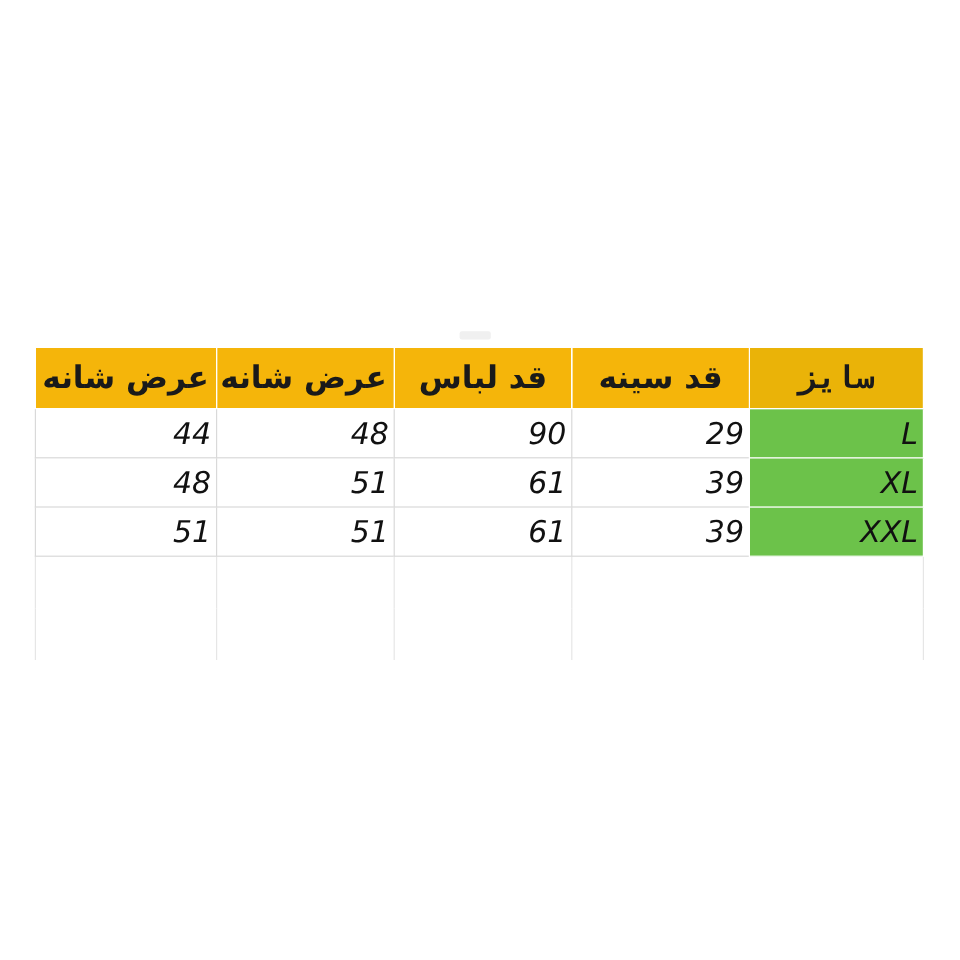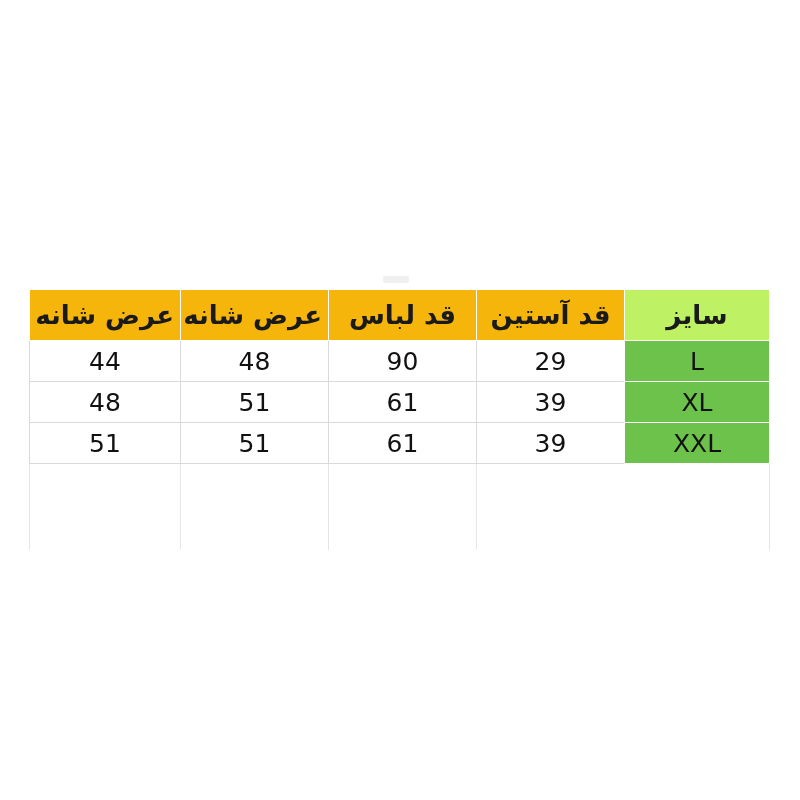--- a/index.html
+++ b/index.html
@@ -43,33 +43,35 @@
     font-size: 26px;
     font-weight: bold;
     text-align: center;
     height: 50px;
     padding: 0 6px;
     border: 1px solid #ffffff;
     white-space: nowrap;
     overflow: hidden;
   }
   tr.header-row td.size-head {
-    background: #bef264;
+    background: #eab308;
+    font-family: Liberation Mono, monospace;
   }
 
   
   tr.data-row td {
     height: 40px;
     font-size: 25px;
-    text-align: center;
+    text-align: right;
     color: #111111;
     border: 1px solid #d9d9d9;
     background: #ffffff;
     padding: 0 4px;
     white-space: nowrap;
+    font-style: italic;
   }
   tr.data-row td.size-cell {
     background: #6cc24a;
     color: #111111;
     border: 1px solid #ffffff;
     font-size: 25px;
   }
 
   
   tr.empty-row td {
@@ -108,21 +110,21 @@
     <colgroup>
       <col class="c-size">
       <col class="c-data">
       <col class="c-data2">
       <col class="c-data3">
       <col class="c-data4">
     </colgroup>
     <tbody>
       <tr class="header-row">
         <td class="size-head">سایز</td>
-        <td>قد آستین</td>
+        <td>قد سینه</td>
         <td>قد لباس</td>
         <td>عرض شانه</td>
         <td>عرض شانه</td>
       </tr>
 
       <tr class="data-row">
         <td class="size-cell">L</td>
         <td>29</td>
         <td>90</td>
         <td>48</td>

